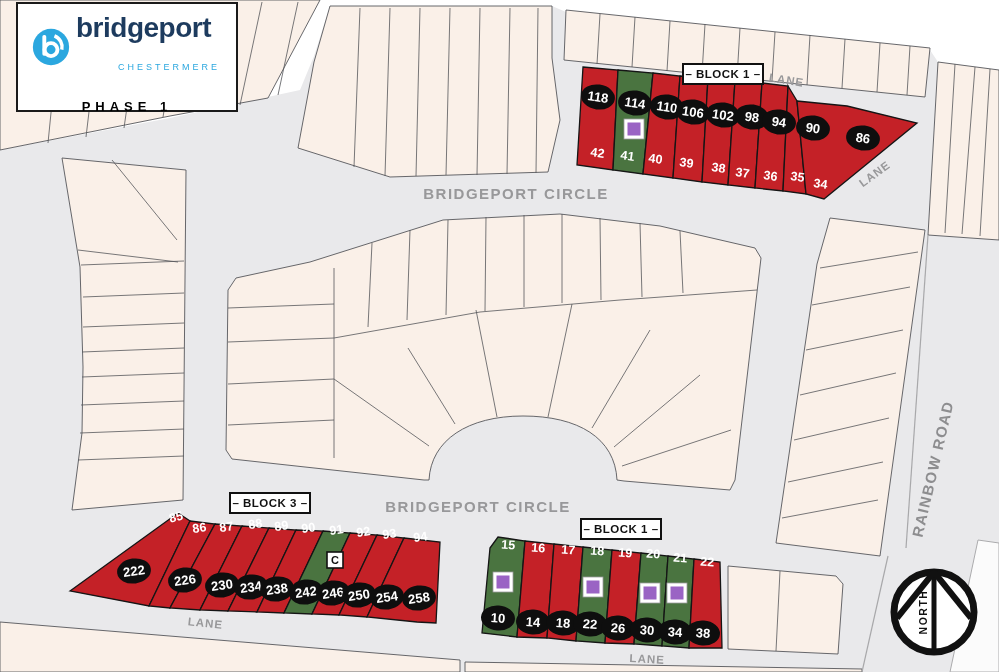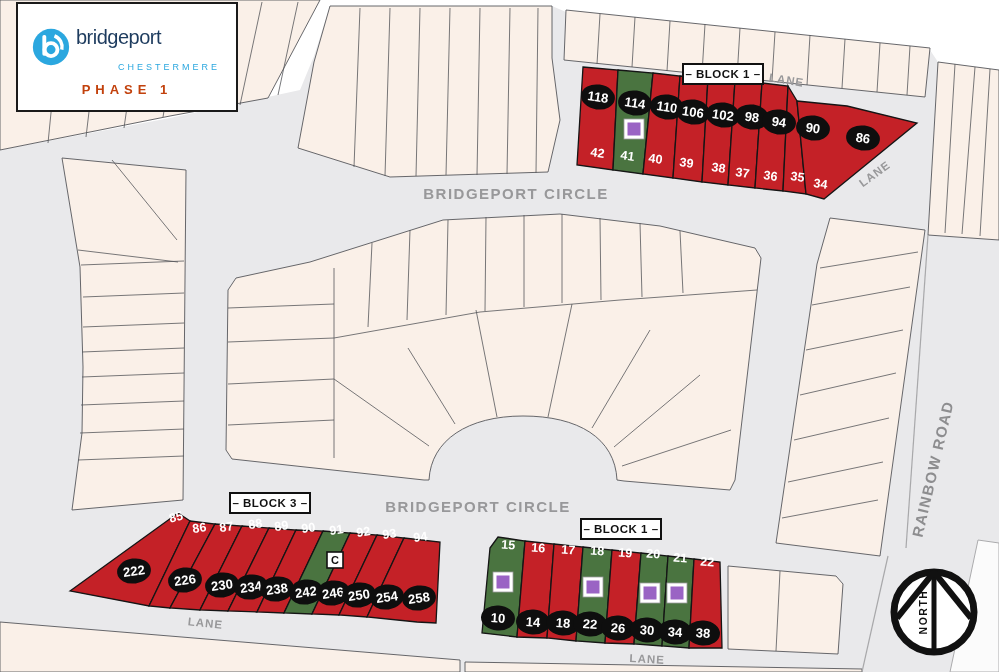--- a/index.html
+++ b/index.html
@@ -2,26 +2,26 @@
 <html><head>
 <meta charset="utf-8">
 <style>
   html,body{margin:0;padding:0;background:#ffffff;font-family:"Liberation Sans",sans-serif;}
   #stage{position:relative;width:999px;height:672px;overflow:hidden;background:#ffffff;}
   #map{position:absolute;left:0;top:0;}
   
   #logo-box{position:absolute;left:16px;top:2px;width:222px;height:110px;background:#ffffff;
     border:2px solid #1a1a1a;box-sizing:border-box;}
   #logo-icon{position:absolute;left:14px;top:24px;width:38px;height:38px;}
-  #brand-word{position:absolute;left:58px;top:22px;width:152px;font-size:20px;font-weight:normal;
+  #brand-word{position:absolute;left:58px;top:8px;width:152px;font-size:28px;font-weight:bold;
     color:#1d3b5e;letter-spacing:-0.5px;}
   #brand-city{position:absolute;right:16px;top:58px;font-size:9px;font-weight:normal;color:#2ba7df;
     letter-spacing:3px;}
-  #brand-phase{position:absolute;left:0;top:78px;width:100%;text-align:center;font-size:13px;
-    font-weight:bold;color:#c2410c;letter-spacing:5px;}
+  #brand-phase{position:absolute;left:0;top:95px;width:100%;text-align:center;font-size:13px;
+    font-weight:bold;color:#000000;letter-spacing:5px;}
   svg text{user-select:none;}
 </style>
 </head>
 <body>
 
 <div id="stage">
 
   <svg id="map" width="999" height="672" viewBox="0 0 999 672">
     <g id="bg-layer">
         <polygon points="0,150 170,118 300,90 314,56 330,6 552,6 566,12 930,50 938,62 999,70 999,672 0,672" fill="#e9e9eb"></polygon>

